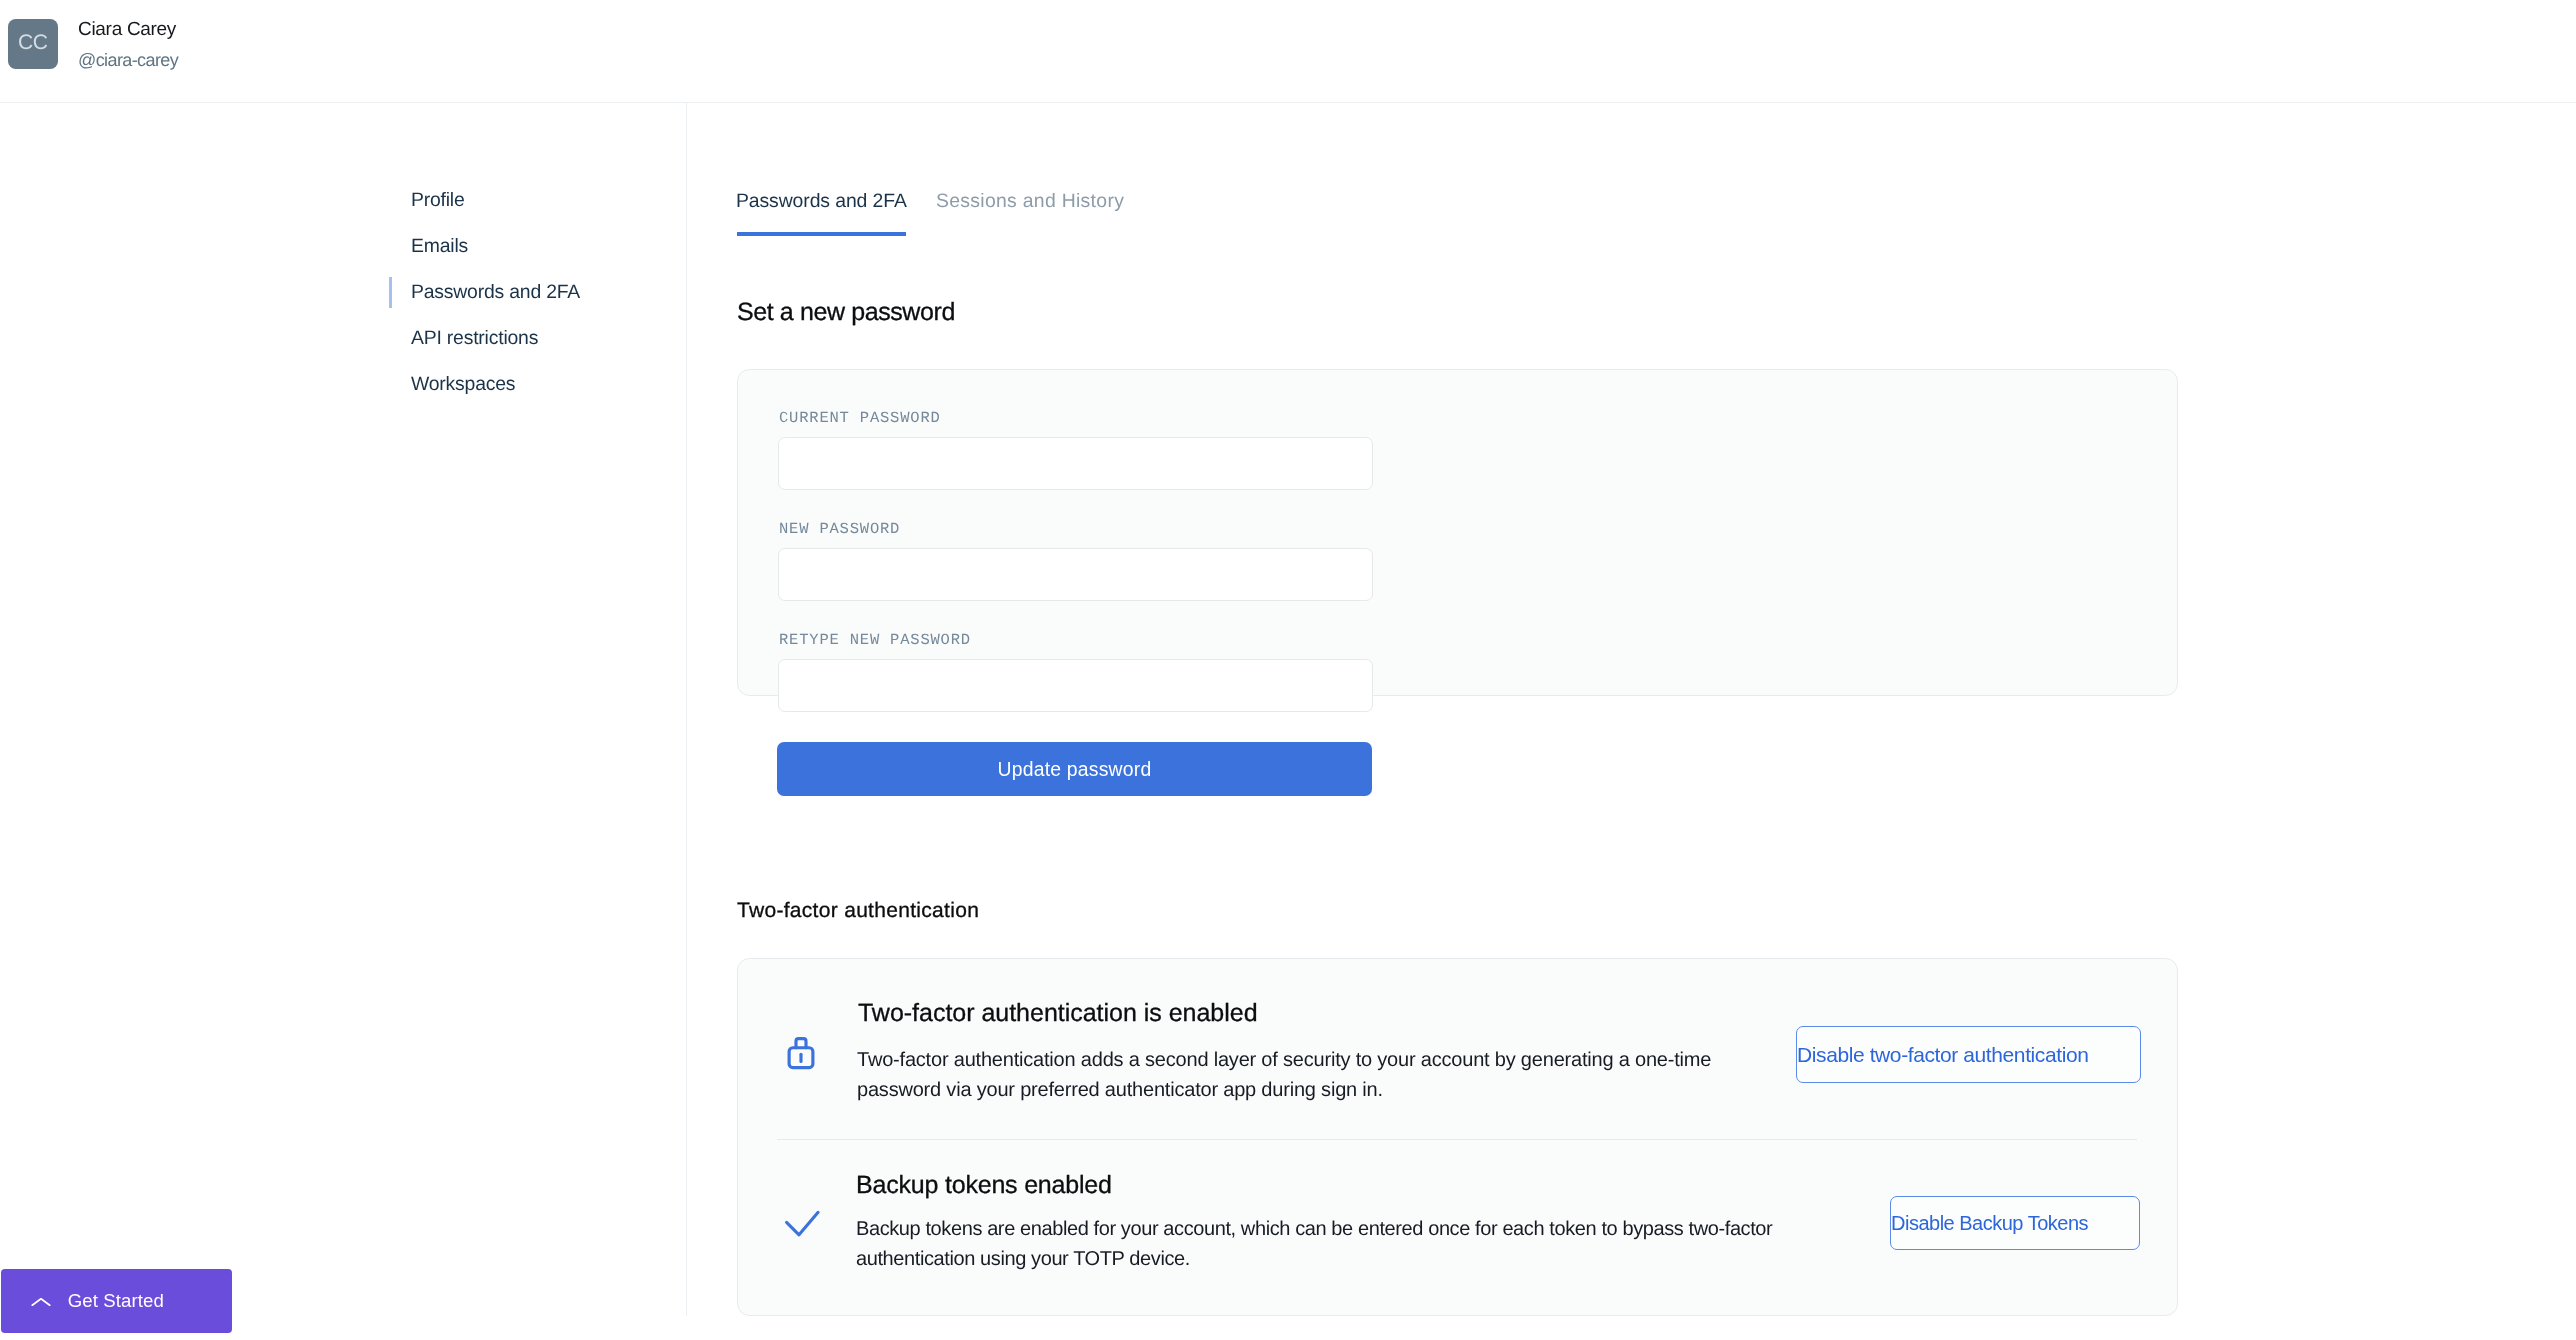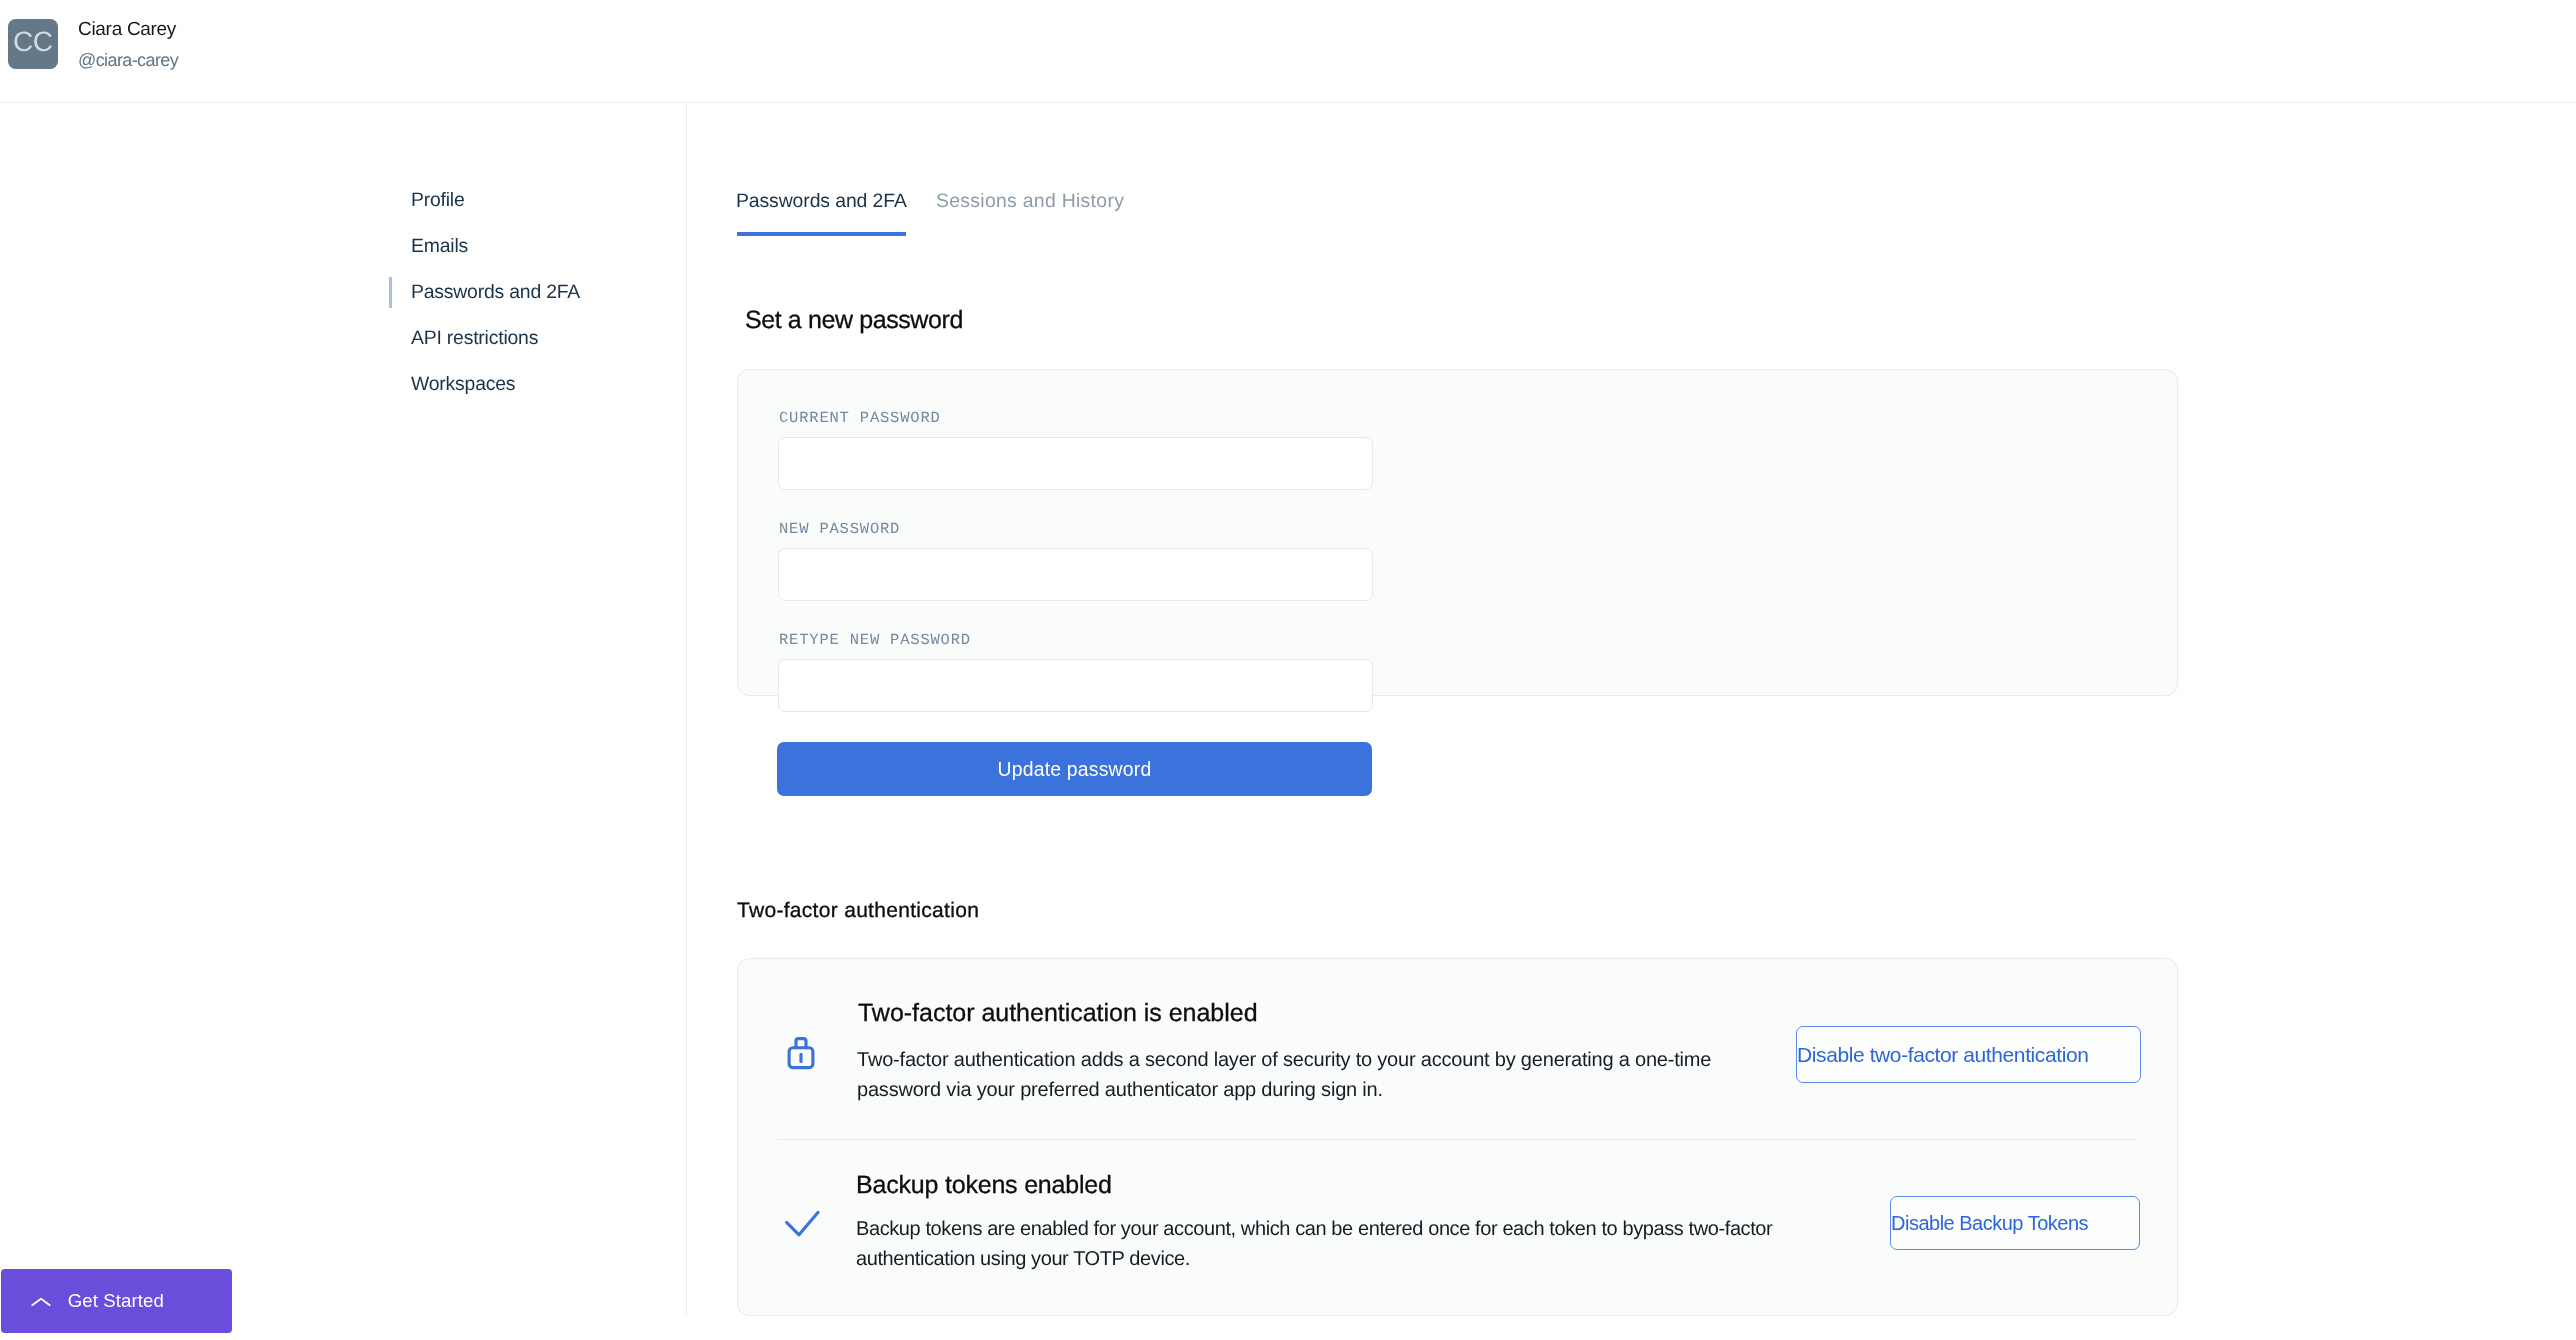--- a/index.html
+++ b/index.html
@@ -11,21 +11,21 @@
     overflow:hidden;position:relative;
     -webkit-font-smoothing:antialiased;
     text-rendering:geometricPrecision;
   }
 
   
   #app-header{position:absolute;left:0;top:0;width:2576px;height:102px;background:#fff;}
   #header-border{position:absolute;left:0;top:102px;width:2576px;height:0.8px;background:#eceff1;}
   #avatar{position:absolute;left:7.8px;top:18.6px;width:50px;height:50px;border-radius:7.8px;
           background:#647888;display:flex;align-items:center;justify-content:center;}
-  #avatar span{color:#d3dae0;font-size:28px;letter-spacing:-0.4px;line-height:1;position:relative;top:-1.2px;}
+  #avatar span{color:#d3dae0;font-size:21px;letter-spacing:-0.4px;line-height:1;position:relative;top:-1.2px;}
   #user-name{position:absolute;left:78px;top:20px;font-size:19px;letter-spacing:-0.3px;color:#15181c;line-height:1;}
   #user-handle{position:absolute;left:78px;top:51px;font-size:18px;letter-spacing:-0.6px;color:#5e7484;line-height:1;}
 
   
   #content-divider{position:absolute;left:686px;top:102px;width:0.8px;height:1214px;background:#edf0f2;}
 
   
   #sidebar{position:absolute;left:411px;top:191px;width:264px;}
   .side-item{position:relative;height:46px;}
   .side-item .side-label{position:absolute;left:0;top:0;font-size:19.4px;letter-spacing:-0.2px;color:#1b3348;line-height:1;white-space:nowrap;}
@@ -99,21 +99,21 @@
     <span class="side-label">Workspaces</span>
   </div>
 </nav>
 
 <div id="tab-bar">
   <div class="tab active" style="left:0;letter-spacing:-0.1px">Passwords and 2FA</div>
   <div class="tab" style="left:200px;letter-spacing:0.3px">Sessions and History</div>
 </div>
 <div id="tab-underline"></div>
 
-<h2 class="section-title" style="left:737px;top:300px;margin:8px;font-weight:400;font-size:25px;letter-spacing:-0.4px">Set a new password</h2>
+<h2 class="section-title" style="left:737px;top:300px;margin:0;font-weight:400;font-size:25px;letter-spacing:-0.4px">Set a new password</h2>
 
 <div class="card" style="left:737px;top:369px;width:1441px;height:327px">
   <div class="field-label" style="left:41px;top:41px">CURRENT PASSWORD</div>
   <div class="field-label" style="left:41px;top:152px">NEW PASSWORD</div>
   <div class="field-label" style="left:41px;top:263px">RETYPE NEW PASSWORD</div>
 </div>
 <input class="field-input" style="top: 437px;" type="password" placeholder="">
 <input class="field-input" style="top: 548px;" type="password" placeholder="">
 <input class="field-input" style="top: 659px;" type="password" placeholder="">
 <button id="update-btn">

